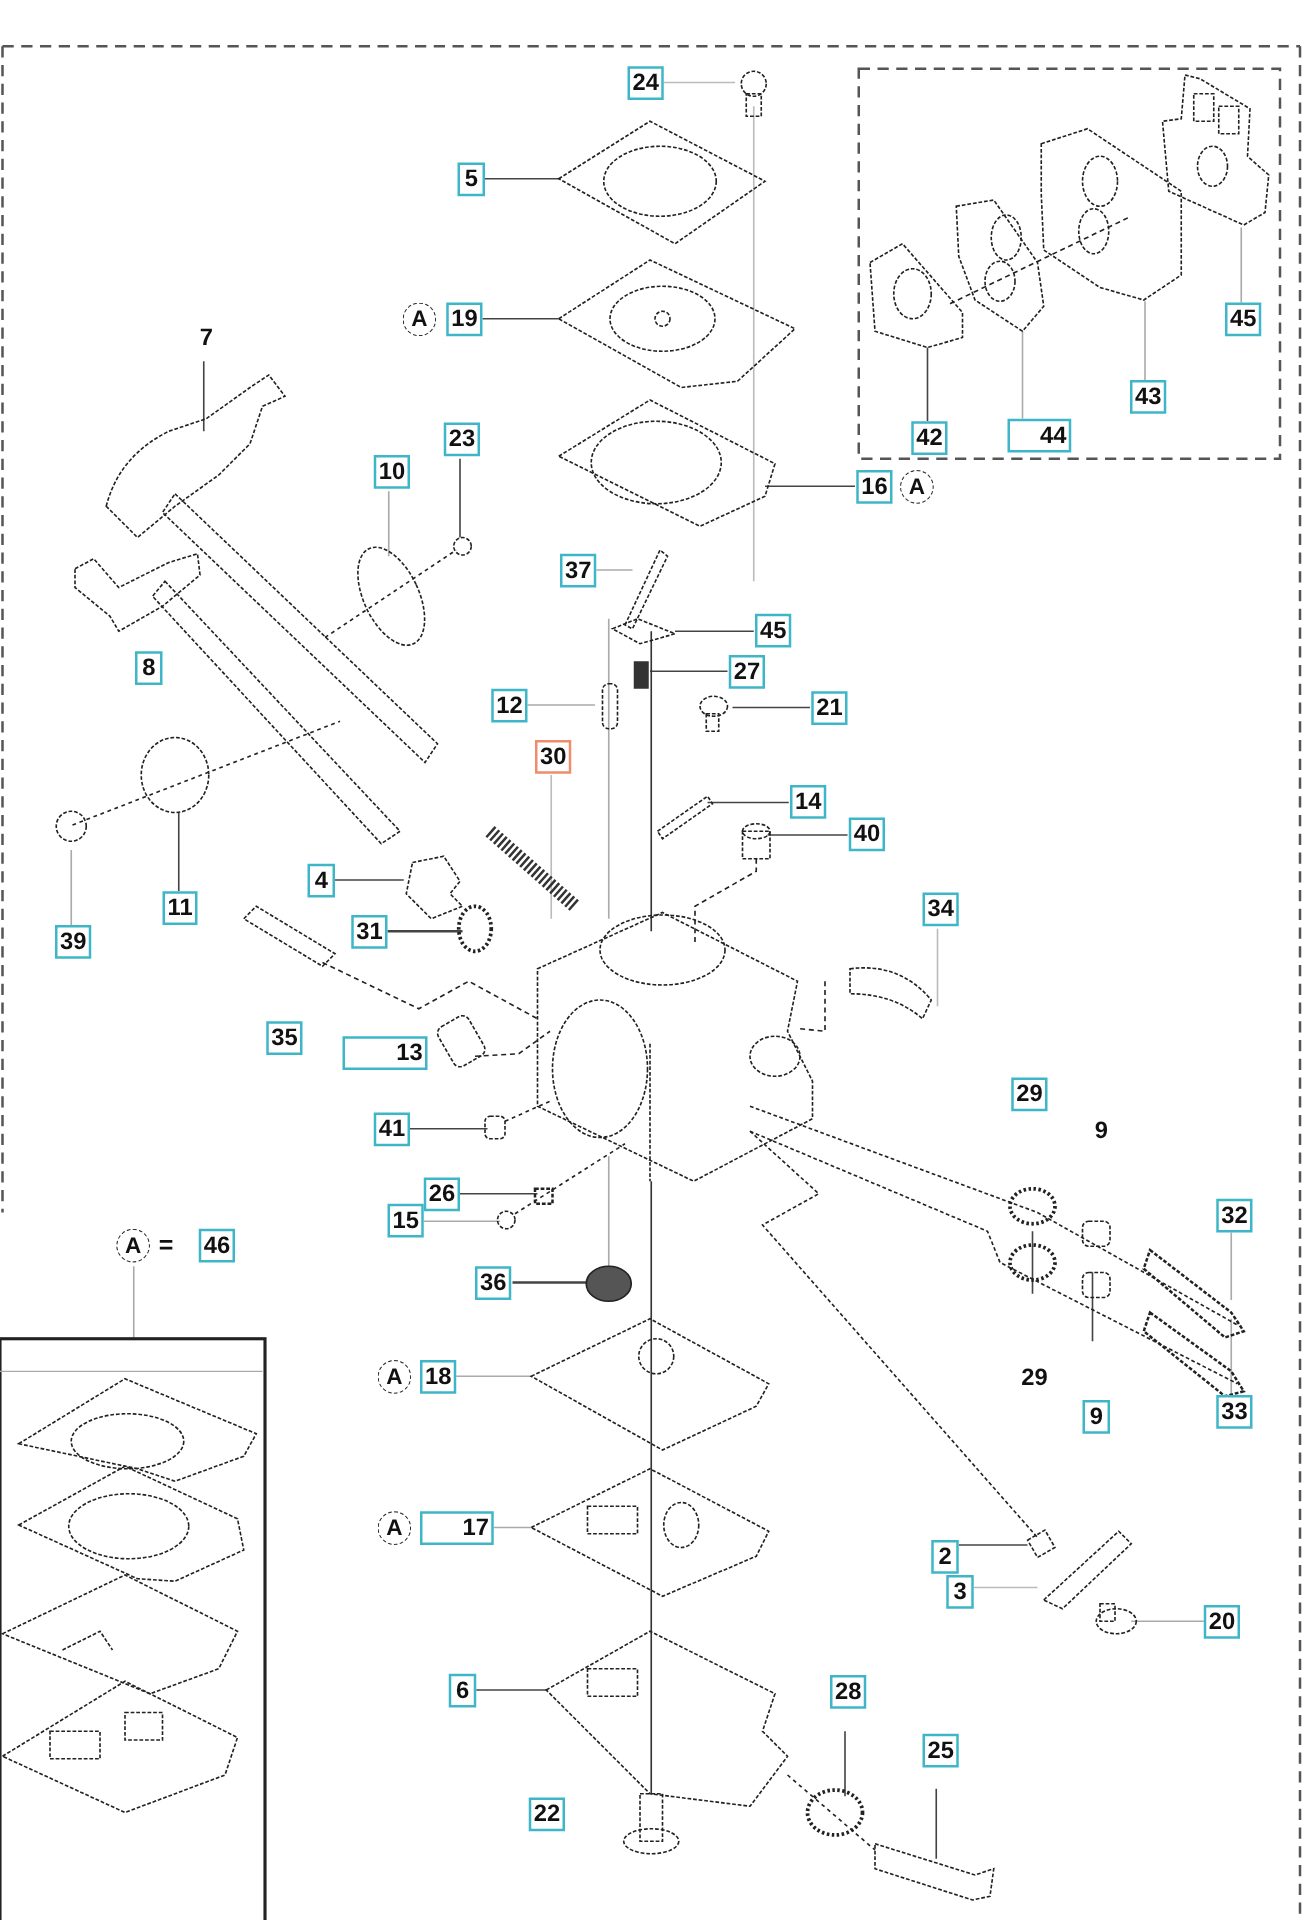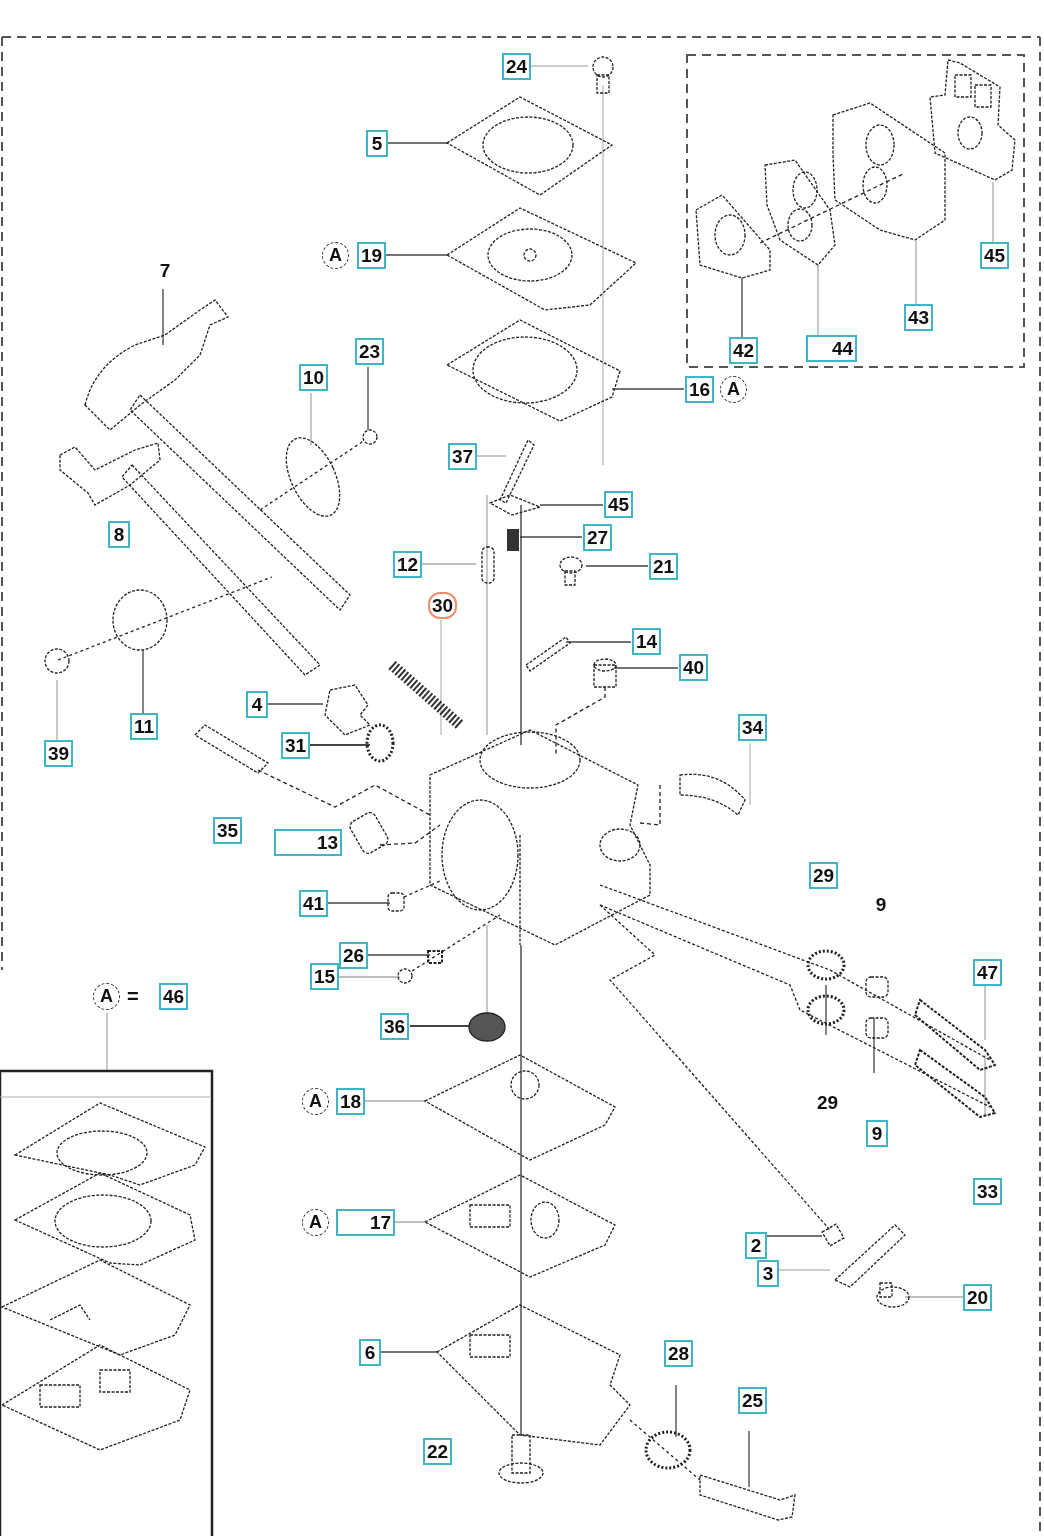--- a/index.html
+++ b/index.html
@@ -4,21 +4,21 @@
 <style>
   html, body { margin:0; padding:0; background:#ffffff; }
   body { width:1044px; height:1536px; position:relative; overflow:hidden;
          font-family:"Liberation Sans", sans-serif; }
   #stage { position:absolute; left:0; top:0; width:936px; height:1536px;margin-top:25px; }
   .bottom-strip { position:absolute; left:0; top:1522px; width:1044px; height:14px; background:#f4f4f4; }
   svg { position:absolute; left:0; top:0; }
   .lbl { position:absolute; box-sizing:border-box; height:27px; min-width:22px; padding:0 2px;
          border:2px solid #3fb6c7; background:#fff; color:#111; font-weight:bold;
          font-size:19px; line-height:23px; text-align:center; cursor:pointer; }
-  .lbl.hl { border-color:#f08c6c;border-radius:12px; }
+  .lbl.hl { border-color:#f08c6c; }
   .lbl.plain { border:none; background:transparent; }
   .circ { position:absolute; width:27px; height:27px; box-sizing:border-box; border:1.5px dashed #333;
           border-radius:50%; font-weight:bold; font-size:18px; line-height:24px; text-align:center; color:#111; background:#fff; }
   .eq { position:absolute; font-weight:bold; font-size:20px; color:#111; }
 </style>
 </head>
 <body>
 
 <div id="stage">
   <div class="bottom-strip"></div>
@@ -267,26 +267,26 @@
       <div class="lbl" style="left: 44px; top: 715px;">39</div>
       <div class="lbl" style="left: 281px; top: 707px;">31</div>
       <div class="lbl" style="left: 738px; top: 689px;">34</div>
       <div class="lbl" style="left: 213px; top: 792px;">35</div>
       <div class="lbl" style="left: 274px; top: 804px; padding-left: 41px;">13</div>
       <div class="lbl" style="left: 809px; top: 837px;">29</div>
       <div class="lbl plain" style="left: 870px; top: 868px;">9</div>
       <div class="lbl" style="left: 299px; top: 865px;">41</div>
       <div class="lbl" style="left: 339px; top: 917px;">26</div>
       <div class="lbl" style="left: 310px; top: 938px;">15</div>
-      <div class="lbl" style="left: 973px; top: 934px;">47</div>
+      <div class="lbl" style="left: 973px; top: 934px;">32</div>
       <div class="lbl" style="left: 380px; top: 988px;">36</div>
       <div class="lbl" style="left: 336px; top: 1063px;">18</div>
       <div class="lbl plain" style="left: 815px; top: 1066px;">29</div>
       <div class="lbl" style="left: 866px; top: 1095px;">9</div>
-      <div class="lbl" style="left: 973px; top: 1153px;">33</div>
+      <div class="lbl" style="left: 973px; top: 1091px;">33</div>
       <div class="lbl" style="left: 336px; top: 1184px; padding-left: 32px;">17</div>
       <div class="lbl" style="left: 745px; top: 1207px;">2</div>
       <div class="lbl" style="left: 757px; top: 1235px;">3</div>
       <div class="lbl" style="left: 963px; top: 1259px;">20</div>
       <div class="lbl" style="left: 359px; top: 1314px;">6</div>
       <div class="lbl" style="left: 664px; top: 1315px;">28</div>
       <div class="lbl" style="left: 738px; top: 1362px;">25</div>
       <div class="lbl" style="left: 423px; top: 1413px;">22</div>
     </div>
 

